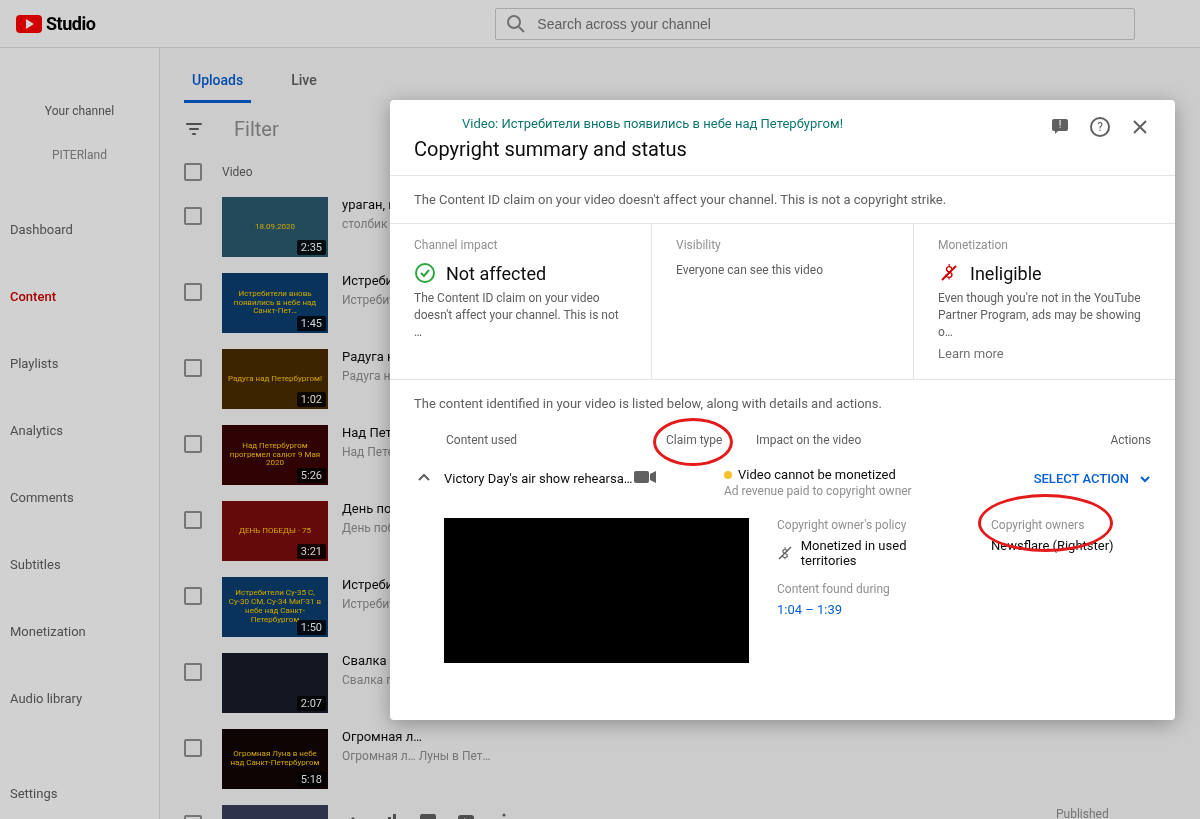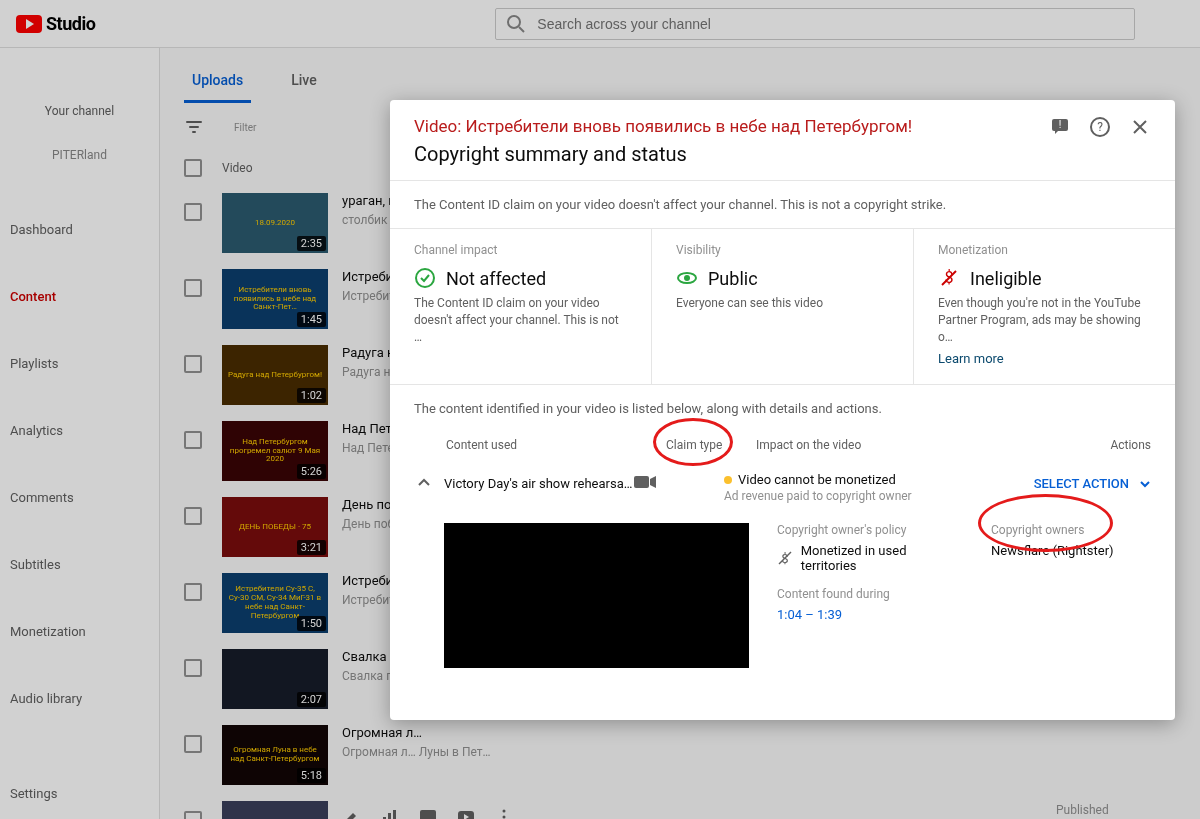--- a/index.html
+++ b/index.html
@@ -17,21 +17,21 @@
 .channel-name { text-align: center; font-size: 12px; color: #888; margin-bottom: 20px; }
 .nav-item { padding: 12px 10px; font-size: 13px; color: #606060; cursor: pointer; }
 .nav-item.active { color: #c00; font-weight: 500; }
 .nav-spacer { flex: 1; }
 .main { flex: 1; overflow: hidden; position: relative; }
 .tabs { display: flex; padding: 12px 24px 0; background: #f9f9f9; }
 .tab { padding: 12px 8px; margin-right: 32px; font-size: 14px; font-weight: 500; color: #606060; cursor: pointer; }
 .tab.active { color: #065fd4; border-bottom: 3px solid #065fd4; }
 .filter-row { display: flex; align-items: center; padding: 14px 24px; }
 .filter-row .fil-icon { width: 20px; margin-right: 30px; fill:#606060;}
-.filter-row .fil-text { color: #909090; font-size: 10px; }
+.filter-row .fil-text { color: #909090; font-size: 20px; }
 .table-head { display: flex; align-items: center; padding: 8px 24px; font-size: 12px; color: #606060; }
 .table-head .chk { margin-right: 20px; }
 .video-col { width: 360px; }
 .row { display: flex; align-items: flex-start; padding: 8px 24px; }
 .chk { width: 18px; height: 18px; border: 2px solid #909090; border-radius: 2px; margin-right: 20px; flex-shrink: 0; margin-top: 10px; cursor: pointer; }
 .thumb { width: 106px; height: 60px; background: #333; position: relative; margin-right: 14px; flex-shrink: 0; display:flex; align-items:center; justify-content:center; overflow:hidden; }
 .thumb .t-inner { font-size:8px; color:#ffcc00; text-align:center; padding:4px; line-height:1.1; }
 .thumb .dur { position: absolute; bottom: 2px; right: 2px; background: rgba(0,0,0,0.8); color: #fff; font-size: 11px; padding: 1px 4px; border-radius: 2px; }
 .vmeta { flex: 1; min-width: 0; }
 .vtitle { font-size: 13px; color: #0d0d0d; margin-bottom: 4px; white-space: nowrap; overflow: hidden; text-overflow: ellipsis; }
@@ -39,32 +39,32 @@
 .row.hover .vtitle {visibility:hidden}
 .hover-icons { display:flex; gap:18px; margin-top:6px; fill:#606060; }
 .col-date { width:120px; color:#0d0d0d; font-size:13px;}
 .col-date .pub { color:#909090; font-size:12px; display:block; margin-top:2px;}
 
 
 .scrim { position: absolute; inset: 0; background: rgba(0,0,0,0.18); }
 .modal { position: absolute; left: 390px; top: 100px; width: 785px; height: 620px; background: #fff; border-radius: 4px; box-shadow: 0 4px 20px rgba(0,0,0,0.3); display: flex; flex-direction: column; overflow:hidden; }
 .modal-head { padding: 16px 24px 14px; display: flex; align-items: flex-start; border-bottom: 1px solid #e5e5e5; }
 .modal-head .mh-txt { flex: 1; }
-.modal-eyebrow { font-size: 17px; color: #b91c1c; margin-bottom: 6px; }
+.modal-eyebrow { font-size: 13px; color: #0f766e; margin-bottom: 6px; margin-left: 48px; }
 .modal-title { font-size: 20px; font-weight: 400; color: #0d0d0d; }
 .modal-head .ico { margin-left: 18px; cursor: pointer; fill:#606060; }
 .modal-note { padding: 16px 24px; font-size: 13px; color: #606060; border-bottom: 1px solid #e5e5e5; }
 .status-grid { display: flex; border-bottom: 1px solid #e5e5e5; }
 .status-box { flex: 1; padding: 14px 24px 18px; border-right: 1px solid #e5e5e5; }
 .status-box:last-child { border-right: none; }
 .sb-label { font-size: 12px; color: #909090; margin-bottom: 10px; }
 .sb-row { display: flex; align-items: center; gap: 10px; margin-bottom: 6px; }
 .sb-big { font-size: 18px; color: #0d0d0d; }
 .sb-desc { font-size: 12px; color: #606060; line-height: 1.4; }
-.learn { color: #0c4a6e; font-size: 13px; margin-top: 6px; display: inline-block; cursor: pointer; }
+.learn { color: #737373; font-size: 13px; margin-top: 6px; display: inline-block; cursor: pointer; }
 .claims-note { padding: 16px 24px; font-size: 13px; color: #606060; }
 .claims-head { display: flex; padding: 6px 24px 10px; font-size: 12px; color: #606060; }
 .cc-content { flex: 0 0 220px; }
 .cc-type { flex: 0 0 90px; }
 .cc-impact { flex: 0 0 230px; }
 .cc-actions { flex: 1; text-align: right; }
 .claim-row { display: flex; align-items: flex-start; padding: 10px 24px 6px; position:relative; }
 .chev { width: 24px; fill:#606060; margin-right:6px; cursor:pointer; flex-shrink:0;}
 .claim-content { flex: 0 0 190px; font-size: 13px; color: #0d0d0d; white-space:nowrap; overflow:hidden; text-overflow:ellipsis; padding-top:4px;}
 .claim-type { flex: 0 0 90px; display:flex; align-items:center; justify-content:flex-start; padding-top:2px; fill:#606060;}
@@ -302,27 +302,20 @@
         <svg width="22" height="22">
             <circle cx="11" cy="11" r="9" fill="none" stroke="#2ba640" stroke-width="2"></circle>
             <path d="M7 11l3 3 5-6" fill="none" stroke="#2ba640" stroke-width="2"></path>
           </svg>
         <span class="sb-big">Not affected</span>
       </div>
       <div class="sb-desc">The Content ID claim on your video doesn't affect your channel. This is not …</div>
     </div>
     <div class="status-box">
       <div class="sb-label">Visibility</div>
-      <div class="sb-row">
-        <svg width="22" height="22">
-            <ellipse cx="11" cy="11" rx="9" ry="5" fill="none" stroke="#2ba640" stroke-width="2"></ellipse>
-            <circle cx="11" cy="11" r="3" fill="#2ba640"></circle>
-          </svg>
-        <span class="sb-big">Public</span>
-      </div>
       <div class="sb-desc">Everyone can see this video</div>
     </div>
     <div class="status-box">
       <div class="sb-label">Monetization</div>
       <div class="sb-row">
         <svg width="22" height="22">
             <text x="11" y="16" font-size="16" text-anchor="middle" fill="#c00">$</text>
             <line x1="4" y1="18" x2="18" y2="4" stroke="#c00" stroke-width="2"></line>
           </svg>
         <span class="sb-big">Ineligible</span>

